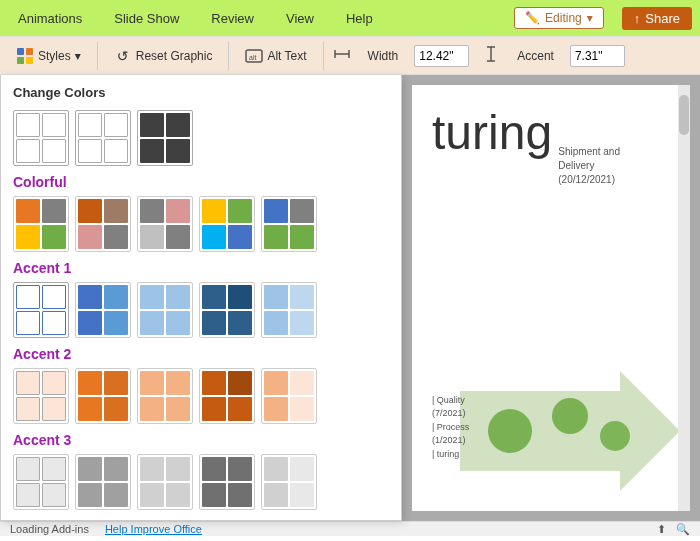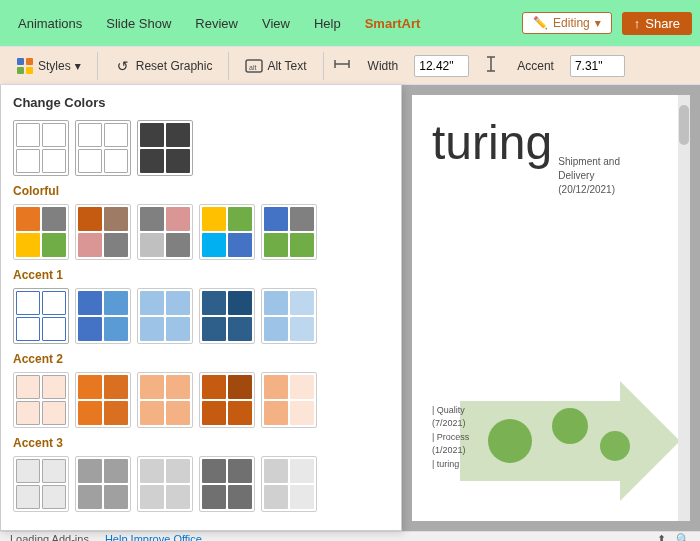--- a/index.html
+++ b/index.html
@@ -9,25 +9,25 @@
       font-family: 'Segoe UI', Arial, sans-serif;
       font-size: 13px;
       overflow: hidden;
       background: #fff;
     }
 
     
     .menu-bar {
       display: flex;
       align-items: center;
-      height: 47px;
-      background: #86efac;
+      height: 37px;
+      background: #bef264;
       border-bottom: 1px solid #e0e0e0;
       padding: 0 8px;
-      gap: 4px;
+      gap: 12px;
     }
     .menu-item {
       padding: 4px 10px;
       cursor: pointer;
       border-radius: 3px;
       font-size: 13px;
       color: #333;
     }
     .menu-item.smartart {
       color: #c55a11;
@@ -151,23 +151,23 @@
       grid-template-columns: 1fr 1fr;
       grid-template-rows: 1fr 1fr;
       overflow: hidden;
       padding: 2px;
       gap: 2px;
     }
     .color-cell {
       border-radius: 1px;
     }
     .section-label {
-      font-size: 12px;
+      font-size: 14px;
       font-weight: 600;
-      color: #a16207;
+      color: #a21caf;
       margin: 8px 0 6px 0;
     }
 
     
     .slide-area {
       flex: 1;
       background: #ababab;
       position: relative;
       overflow: hidden;
     }
@@ -247,21 +247,20 @@
   </style>
 </head>
 <body>
 
 <div class="menu-bar">
   <span class="menu-item">Animations</span>
   <span class="menu-item">Slide Show</span>
   <span class="menu-item">Review</span>
   <span class="menu-item">View</span>
   <span class="menu-item">Help</span>
-  <span class="menu-item smartart">SmartArt</span>
   <div class="editing-btn">
     <span>✏️</span>
     <span>Editing</span>
     <span>▾</span>
   </div>
   <div class="share-btn">
     <span>↑</span>
     <span>Share</span>
   </div>
 </div>

